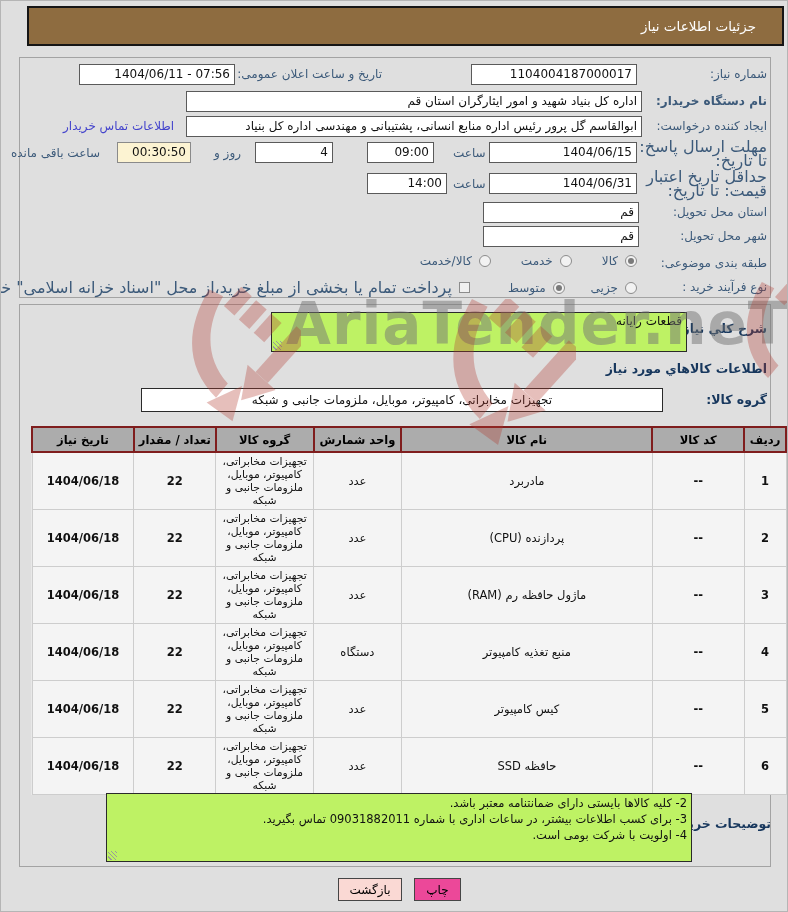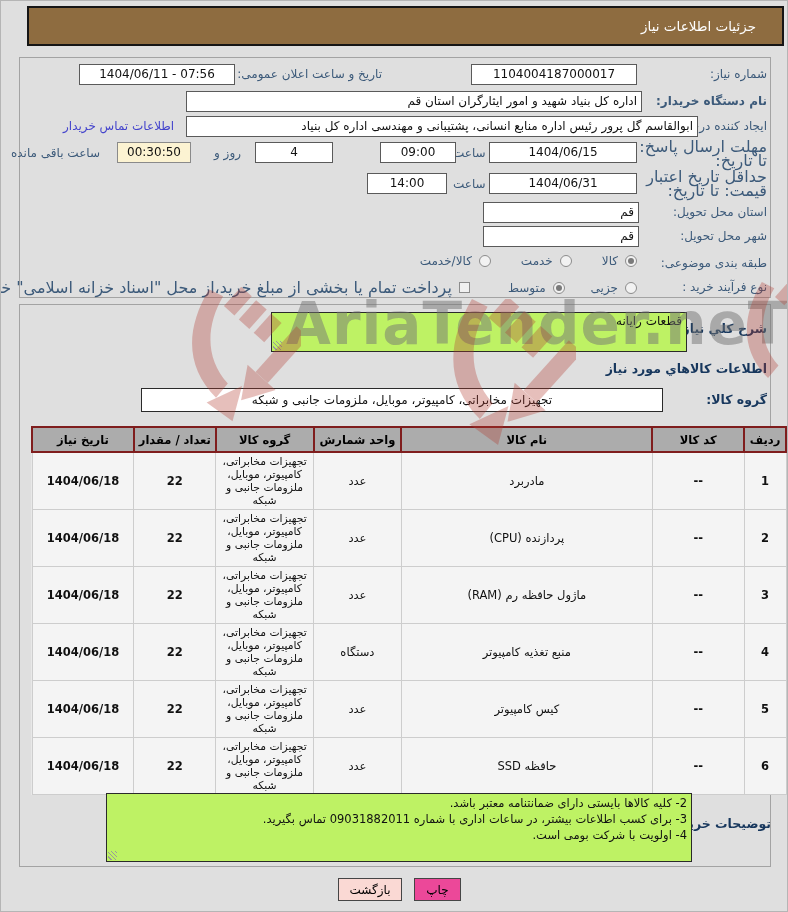--- a/index.html
+++ b/index.html
@@ -35,21 +35,21 @@
 
   .inp {
     background: #ffffff;
     border: 1px solid #5a5a5a;
     height: 21px;
     font-size: 12px; line-height: 19px;
     padding: 0 4px;
     color: #111;
     overflow: hidden; white-space: nowrap;
   }
-  .center-ltr { direction: ltr; text-align: center; }
+  .center-ltr { direction: ltr; text-align: right; }
   .right-rtl { text-align: right; }
   .countdown { background: #fcf3d2; border: 1px solid #8a8a8a; }
 
   .link { color: #4444cc; font-size: 12px; cursor: pointer; white-space: nowrap; }
 
   
   .optrow { display: flex; align-items: center; gap: 30px; }
   .opt { display: flex; align-items: center; gap: 7px; }
   .radio {
     width: 12px; height: 12px; border-radius: 50%;
@@ -139,27 +139,27 @@
 
 <div class="abs lbl" style="right:20px; top:66px;">شماره نیاز:</div>
 <div class="abs inp center-ltr" style="left:470px; top:63px; width:166px;">1104004187000017</div>
 <div class="abs lbl" style="right:405px; top:66px;">تاریخ و ساعت اعلان عمومی:</div>
 <div class="abs inp center-ltr" style="left:78px; top:63px; width:156px;">1404/06/11 - 07:56</div>
 
 <div class="abs lbl" style="right:20px; top:93px;font-weight:bold;">نام دستگاه خریدار:</div>
 <div class="abs inp right-rtl" style="left:185px; top:90px; width:456px;">اداره کل بنیاد شهید و امور ایثارگران استان قم</div>
 
 <div class="abs lbl" style="right:20px; top:118px;">ایجاد کننده درخواست:</div>
-<div class="abs inp right-rtl" style="left:185px; top:115px; width:512px;">ابوالقاسم گل پرور رئیس اداره منابع انسانی، پشتیبانی و مهندسی اداره کل بنیاد</div>
+<div class="abs inp right-rtl" style="left:185px; top:115px; width:456px;">ابوالقاسم گل پرور رئیس اداره منابع انسانی، پشتیبانی و مهندسی اداره کل بنیاد</div>
 <div class="abs link" style="left:62px; top:118px;">اطلاعات تماس خریدار</div>
 
 <div class="abs lbl2" style="right:20px; top:139px; width:132px;">مهلت ارسال پاسخ: تا تاریخ:</div>
 <div class="abs inp center-ltr" style="left:488px; top:141px; width:148px;">1404/06/15</div>
 <div class="abs lbl" style="left:452px; top:145px;">ساعت</div>
-<div class="abs inp center-ltr" style="left:366px; top:141px; width:76px;margin-left:13px;">09:00</div>
+<div class="abs inp center-ltr" style="left:366px; top:141px; width:67px;">09:00</div>
 <div class="abs inp center-ltr" style="left:254px; top:141px; width:78px;">4</div>
 <div class="abs lbl" style="left:213px; top:145px;">روز و</div>
 <div class="abs inp center-ltr countdown" style="left:116px; top:141px; width:74px;">00:30:50</div>
 <div class="abs lbl" style="left:10px; top:145px;">ساعت باقی مانده</div>
 
 <div class="abs lbl2" style="right:20px; top:169px; width:132px;">حداقل تاریخ اعتبار قیمت: تا تاریخ:</div>
 <div class="abs inp center-ltr" style="left:488px; top:172px; width:148px;">1404/06/31</div>
 <div class="abs lbl" style="left:452px; top:176px;">ساعت</div>
 <div class="abs inp center-ltr" style="left:366px; top:172px; width:80px;">14:00</div>
 

